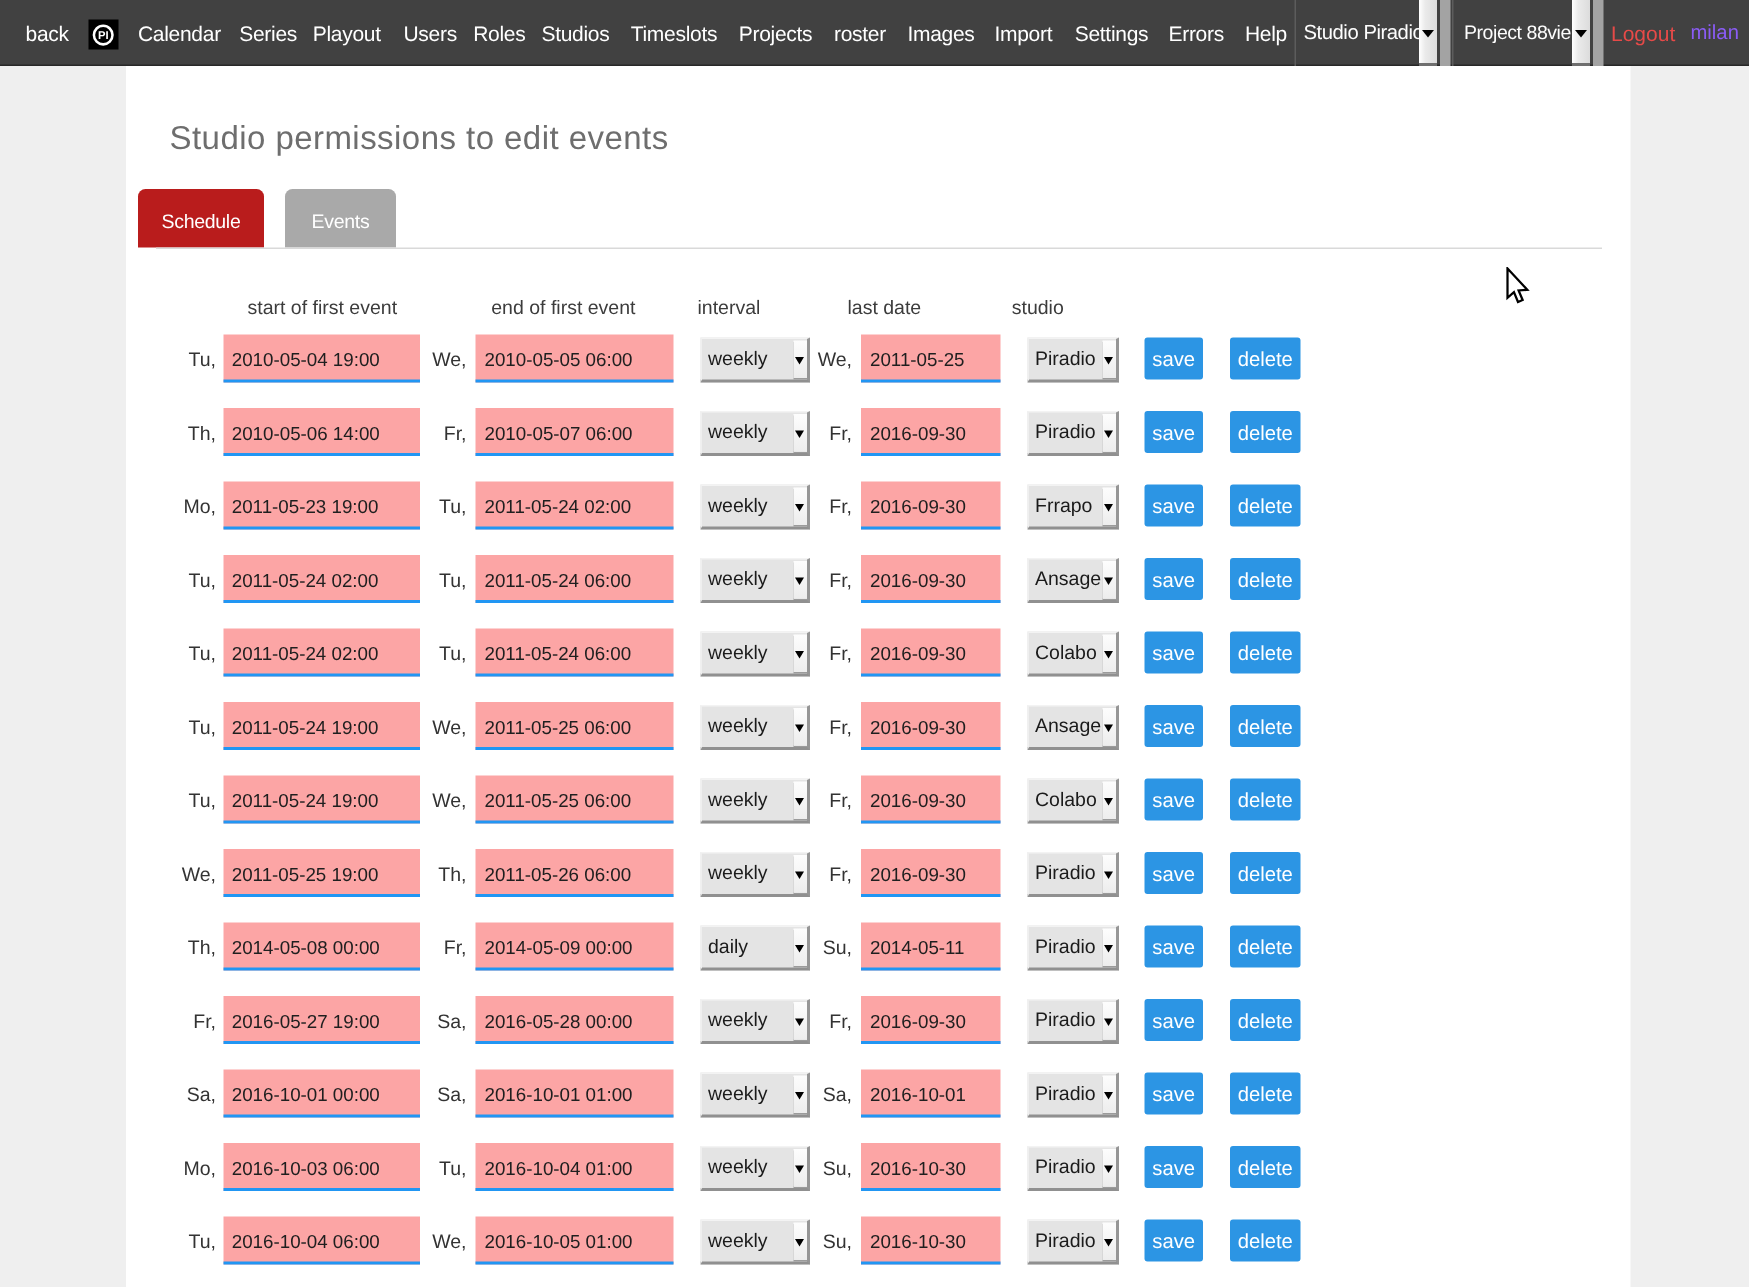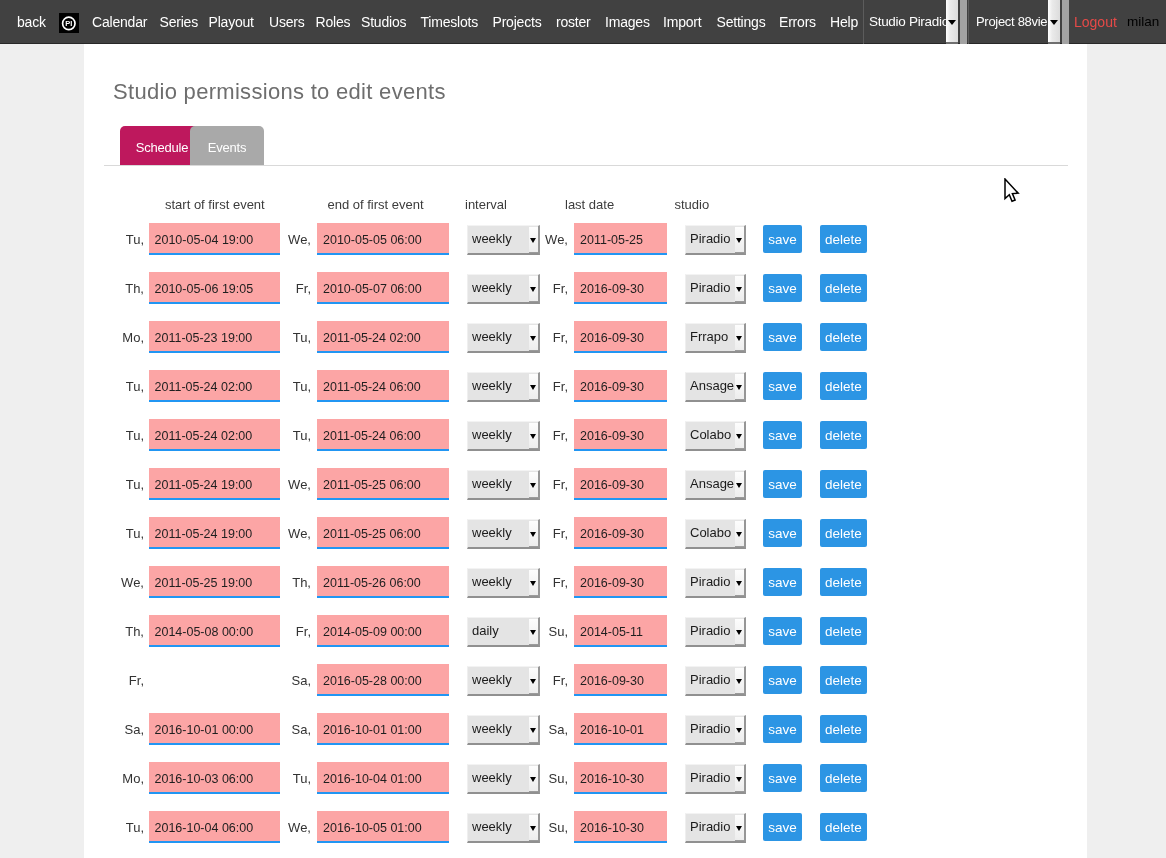--- a/index.html
+++ b/index.html
@@ -7,25 +7,25 @@
 .abs { position:absolute; }
 #topbar { position:absolute; left:0; top:0; width:1166px; height:44px; background:#414141; border-bottom:1px solid #282828; }
 .nav { position:absolute; top:0; height:44px; line-height:44px; color:#ffffff; font-size:14px; letter-spacing:-0.2px; white-space:nowrap; }
 #logo { position:absolute; left:59px; top:12.5px; width:20px; height:20.5px; background:#000; }
 #logo svg { display:block; }
 .tsel { position:absolute; top:0; height:44px; border-left:1px solid #5c5c5c; border-right:7px solid #a3a3a3; }
 .tsel .txt { position:absolute; top:0; height:44px; line-height:44px; color:#fdfdfd; font-size:13.5px; letter-spacing:-0.3px; white-space:nowrap; }
 .tstrip { position:absolute; top:0; width:12px; height:44px; background:linear-gradient(to right,#ffffff,#eaeaea 35%,#dcdcdc); border-bottom:2px solid #6f6f6f; }
 .tstrip:after { content:""; position:absolute; left:2px; top:19.5px; width:0; height:0; border:4px solid transparent; border-top:5px solid #000; }
 #logout { position:absolute; left:1074px; top:0; height:44px; line-height:44px; color:#e64a48; font-size:14px; }
-#milan { position:absolute; left:1127px; top:0; height:44px; line-height:44px; color:#000000; font-size:13.5px; }
+#milan { position:absolute; left:1127px; top:0; height:44px; line-height:44px; color:#8b5cf6; font-size:13.5px; }
 #content { position:absolute; left:84px; top:44px; width:1003px; height:814px; background:#ffffff; }
 #title { position:absolute; left:113px; top:78.5px; font-size:22px; letter-spacing:0.3px; color:#6e6e6e; }
 .tab { position:absolute; top:126px; height:39px; border-radius:5px 5px 0 0; color:#fff; font-size:13px; letter-spacing:-0.2px; text-align:center; line-height:44px; }
-#tab1 { left:120px; width:84px; background:#be185d; }
+#tab1 { left:92px; width:84px; background:#b91c1c; }
 #tab2 { left:190px; width:74px; background:#a9a9a9; }
 #tabline { position:absolute; left:104px; top:165px; width:964px; height:1px; background:#d9d9d9; }
 .hdr { position:absolute; top:196.5px; font-size:13px; color:#3c3c3c; white-space:nowrap;text-align:right; }
 .day { position:absolute; width:40px; top:0; height:30px; text-align:right; font-size:13px; color:#333; line-height:34px; white-space:nowrap; }
 .inp { position:absolute; top:0; height:32px; background:#fca5a5; border-bottom:2px solid #2196f3; font-size:12.5px; color:#1f1f1f; line-height:35px; padding-left:6px; white-space:nowrap; }
 .sel { position:absolute; top:2px; height:30px; background:#e4e4e4; border-top:1px solid #f3f3f3; border-left:1px solid #efefef; border-right:2px solid #969696; border-bottom:2px solid #909090; font-size:13px; color:#1b1b1b; line-height:26px; padding-left:4px; white-space:nowrap; }
 .sstrip { position:absolute; top:1px; right:0; width:9px; height:25px; background:linear-gradient(180deg,#fdfdfd,#ededed); box-shadow:0 1px 0 #9b9b9b; }
 .sstrip:after { content:""; position:absolute; left:1px; top:11px; width:0; height:0; border-left:3.5px solid transparent; border-right:3.5px solid transparent; border-top:5px solid #000; }
 .btn { position:absolute; top:2.5px; height:28px; background:#2c95e4; border-radius:2px; color:#fff; font-size:13.5px; text-align:center; line-height:29px; }
 .row { position:absolute; left:0; width:1008px; height:32px; }
@@ -79,21 +79,21 @@
 <div class="inp" style="left:317px; width:132px;">2010-05-05 06:00</div>
 <div class="sel" style="left:467px; width:73px;">weekly<span class="sstrip"></span></div>
 <div class="day" style="left:528px">We,</div>
 <div class="inp" style="left:574px; width:93px;">2011-05-25</div>
 <div class="sel" style="left:685px; width:61px;">Piradio<span class="sstrip"></span></div>
 <div class="btn" style="left:763px; width:39px;">save</div>
 <div class="btn" style="left:820px; width:47px;">delete</div>
 </div>
 <div class="row" style="top:271.5px">
 <div class="day" style="left:104px">Th,</div>
-<div class="inp" style="left:148.5px; width:131.5px;">2010-05-06 19:05</div>
+<div class="inp" style="left:148.5px; width:131.5px;">2010-05-06 14:00</div>
 <div class="day" style="left:271px">Fr,</div>
 <div class="inp" style="left:317px; width:132px;">2010-05-07 06:00</div>
 <div class="sel" style="left:467px; width:73px;">weekly<span class="sstrip"></span></div>
 <div class="day" style="left:528px">Fr,</div>
 <div class="inp" style="left:574px; width:93px;">2016-09-30</div>
 <div class="sel" style="left:685px; width:61px;">Piradio<span class="sstrip"></span></div>
 <div class="btn" style="left:763px; width:39px;">save</div>
 <div class="btn" style="left:820px; width:47px;">delete</div>
 </div>
 <div class="row" style="top:320.5px">
@@ -175,20 +175,21 @@
 <div class="inp" style="left:317px; width:132px;">2014-05-09 00:00</div>
 <div class="sel" style="left:467px; width:73px;">daily<span class="sstrip"></span></div>
 <div class="day" style="left:528px">Su,</div>
 <div class="inp" style="left:574px; width:93px;">2014-05-11</div>
 <div class="sel" style="left:685px; width:61px;">Piradio<span class="sstrip"></span></div>
 <div class="btn" style="left:763px; width:39px;">save</div>
 <div class="btn" style="left:820px; width:47px;">delete</div>
 </div>
 <div class="row" style="top:663.5px">
 <div class="day" style="left:104px">Fr,</div>
+<div class="inp" style="left:148.5px; width:131.5px;">2016-05-27 19:00</div>
 <div class="day" style="left:271px">Sa,</div>
 <div class="inp" style="left:317px; width:132px;">2016-05-28 00:00</div>
 <div class="sel" style="left:467px; width:73px;">weekly<span class="sstrip"></span></div>
 <div class="day" style="left:528px">Fr,</div>
 <div class="inp" style="left:574px; width:93px;">2016-09-30</div>
 <div class="sel" style="left:685px; width:61px;">Piradio<span class="sstrip"></span></div>
 <div class="btn" style="left:763px; width:39px;">save</div>
 <div class="btn" style="left:820px; width:47px;">delete</div>
 </div>
 <div class="row" style="top:712.5px">

